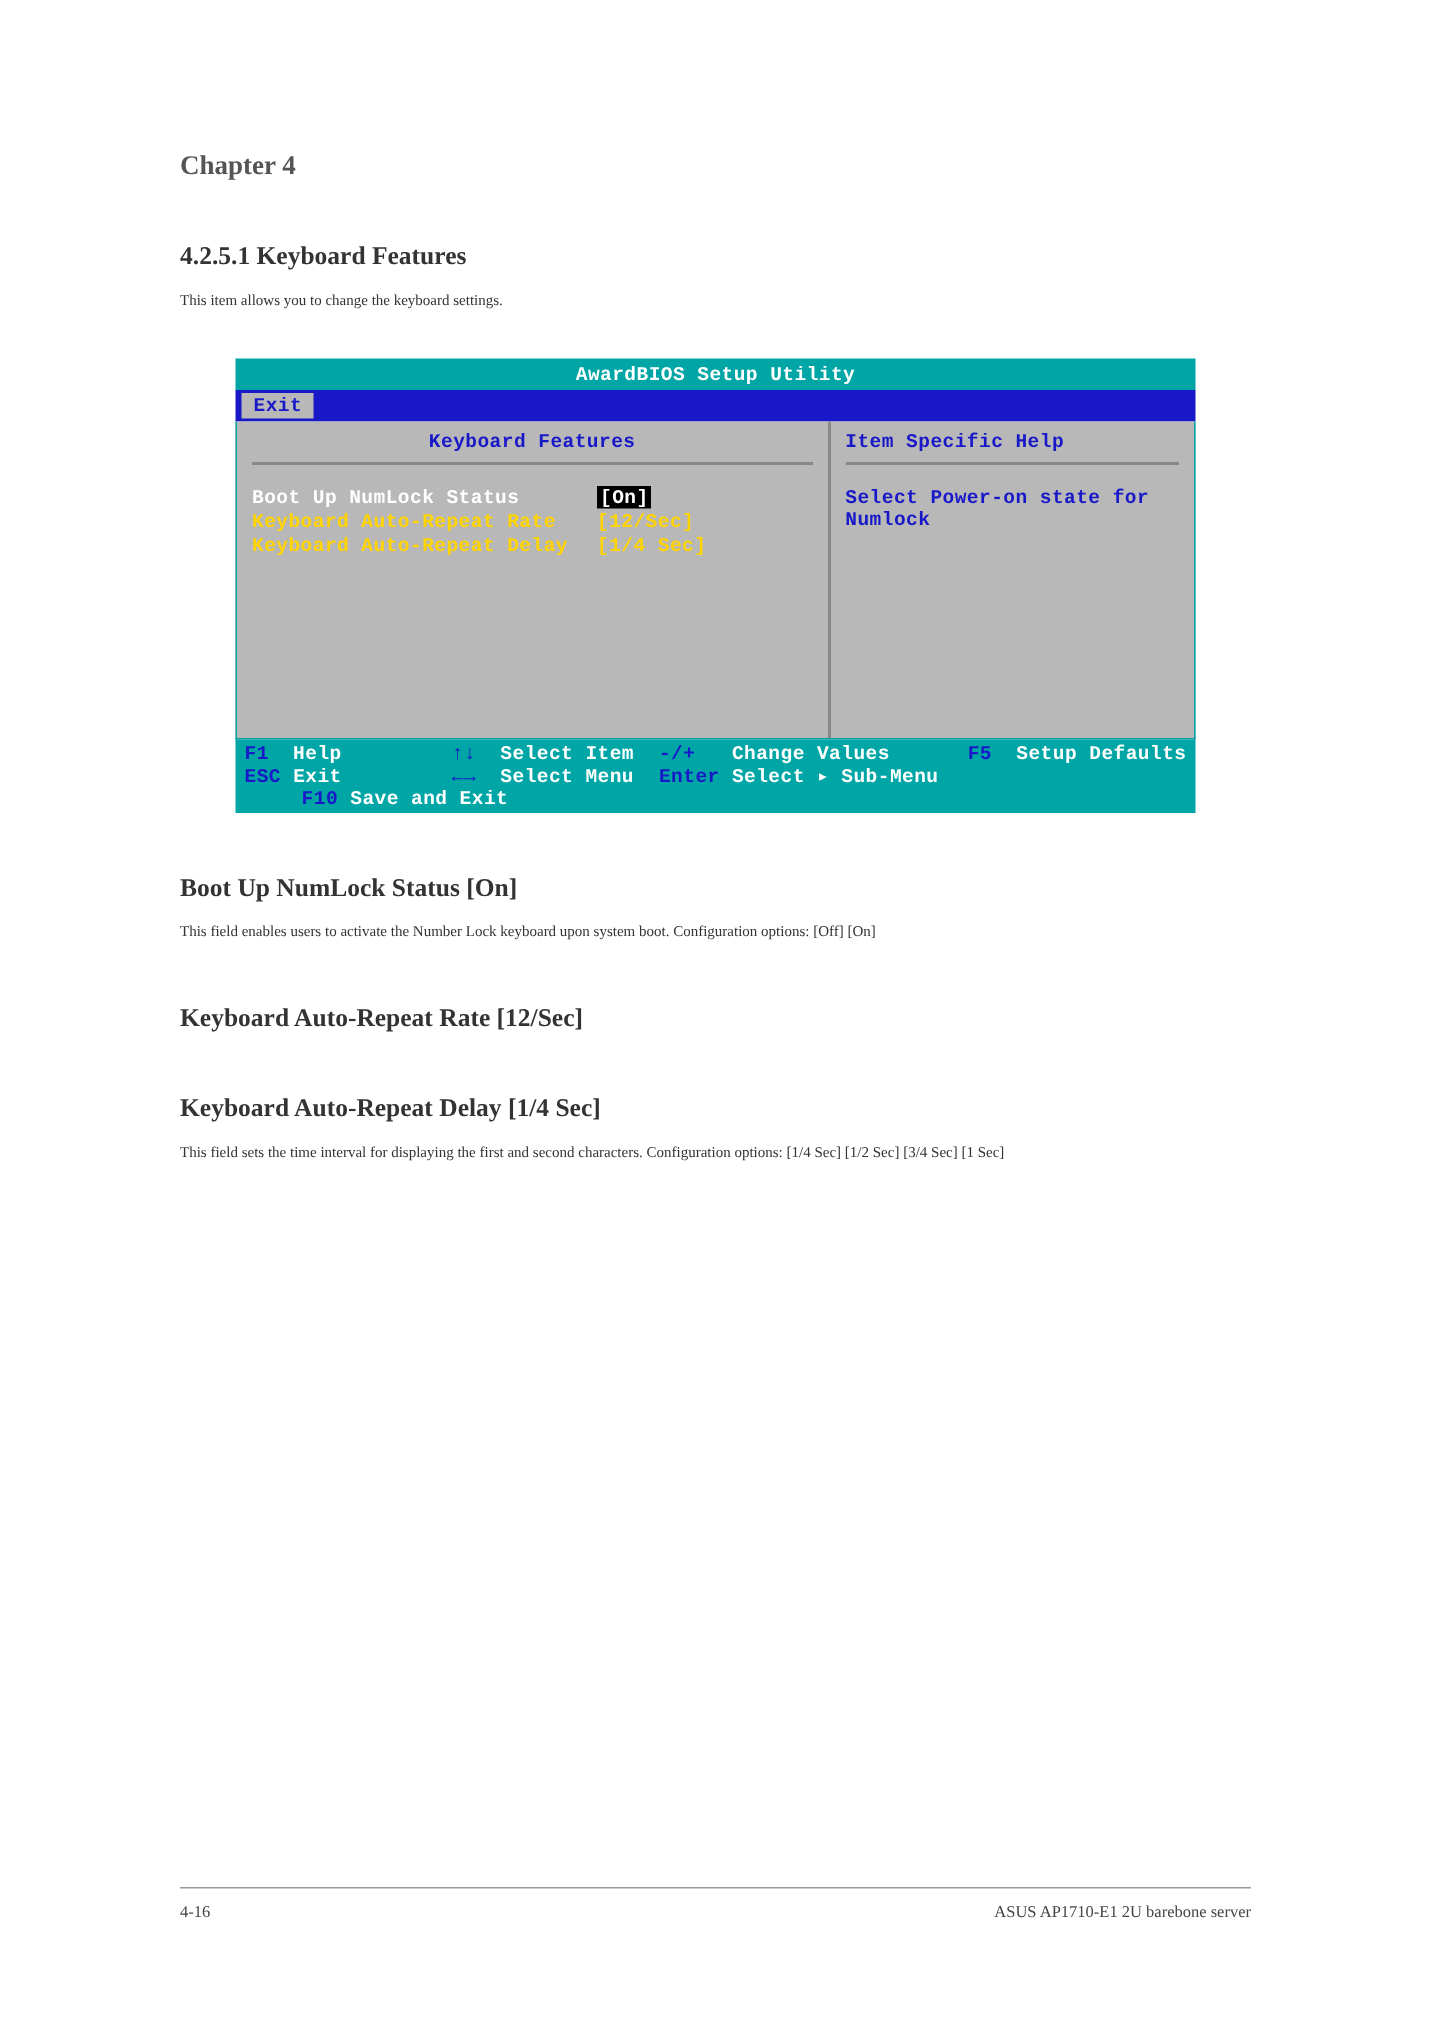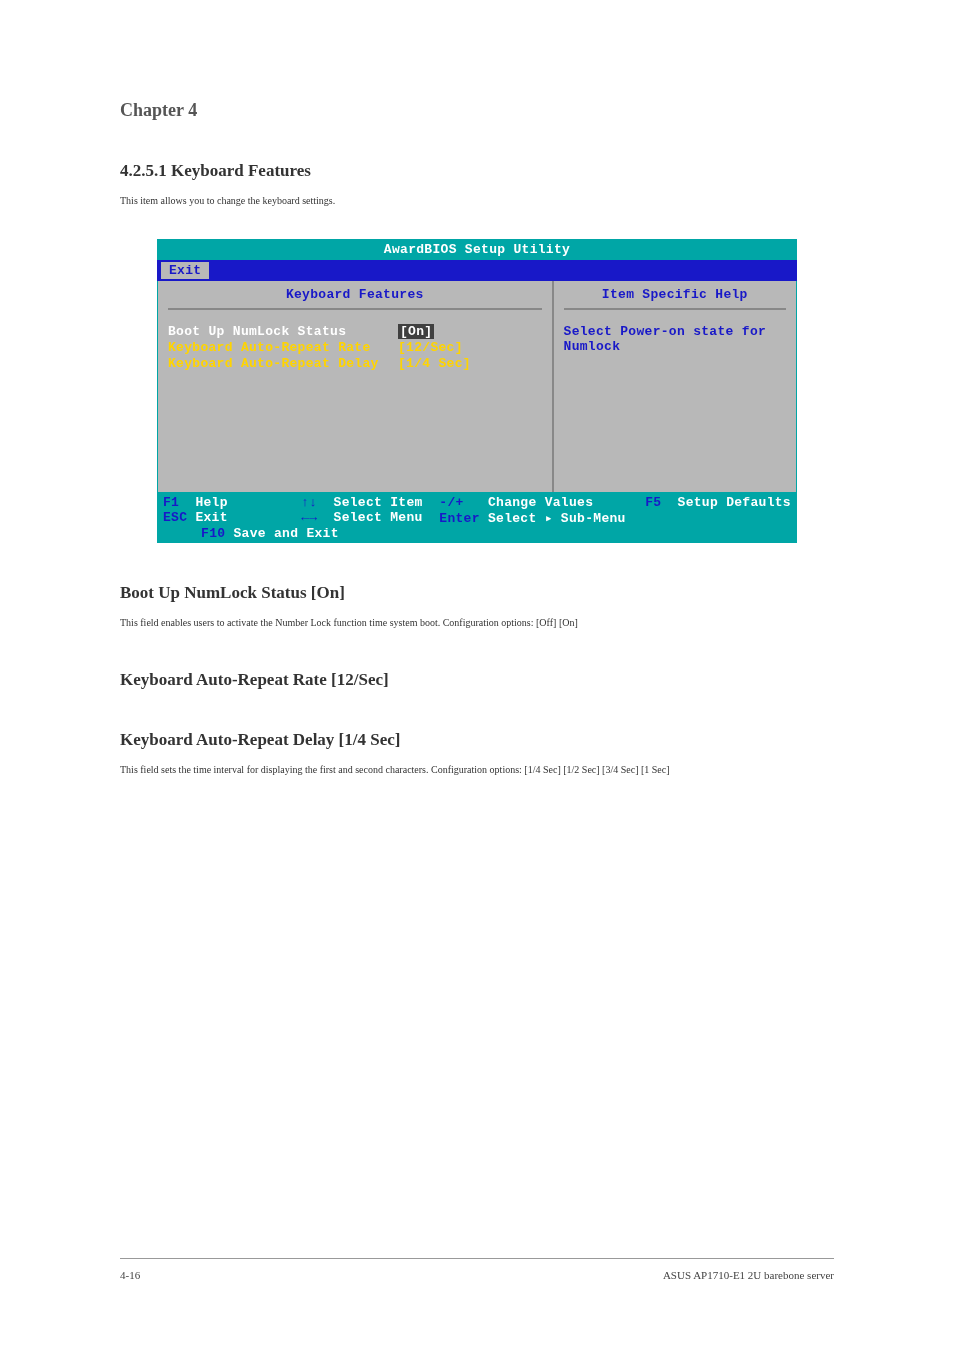--- a/index.html
+++ b/index.html
@@ -78,35 +78,34 @@
   }
   .bios-left-title {
     color: #1818C8;
     text-align: center;
     padding-bottom: 6px;
     border-bottom: 2px solid #888;
     margin-bottom: 14px;
   }
   .bios-right-title {
     color: #1818C8;
-    text-align: center;
     padding-bottom: 6px;
     border-bottom: 2px solid #888;
     margin-bottom: 14px;
   }
   .bios-row {
     display: flex;
     color: #ffd400;
     margin-bottom: 1px;
   }
   .bios-row .lbl { flex: 0 0 230px; }
   .bios-row .val { color: #ffd400; }
   .bios-row.selected .lbl { color: #ffffff; }
   .bios-row.selected .val {
-    background: #404040;
+    background: #000000;
     color: #ffffff;
     padding: 0 2px;
   }
   .bios-help-text {
     color: #1818C8;
   }
   .bios-footer {
     background: #00A6A6;
     color: #ffffff;
     display: flex;
@@ -193,21 +192,21 @@
       <div class="fcol wide">
         <span class="fkey">Enter</span>&nbsp;<span class="flabel">Select ▸ Sub-Menu</span>
       </div>
       <div class="fcol right">
         <span class="fkey">F10</span>&nbsp;<span class="flabel">Save and Exit</span>
       </div>
     </div>
   </div>
 
   <div class="section-title">Boot Up NumLock Status [On]</div>
-  <div class="body-text">This field enables users to activate the Number Lock function time system boot. Configuration options: [Off] [On]</div>
+  <div class="body-text">This field enables users to activate the Number Lock keyboard upon system boot. Configuration options: [Off] [On]</div>
 
   <div class="section-title">Keyboard Auto-Repeat Rate [12/Sec]</div>
 
   <div class="section-title">Keyboard Auto-Repeat Delay [1/4 Sec]</div>
   <div class="body-text">This field sets the time interval for displaying the first and second characters. Configuration options: [1/4 Sec] [1/2 Sec] [3/4 Sec] [1 Sec]</div>
 
   <div class="page-footer">
     <span>4-16</span>
     <span>ASUS AP1710-E1 2U barebone server</span>
   </div>

